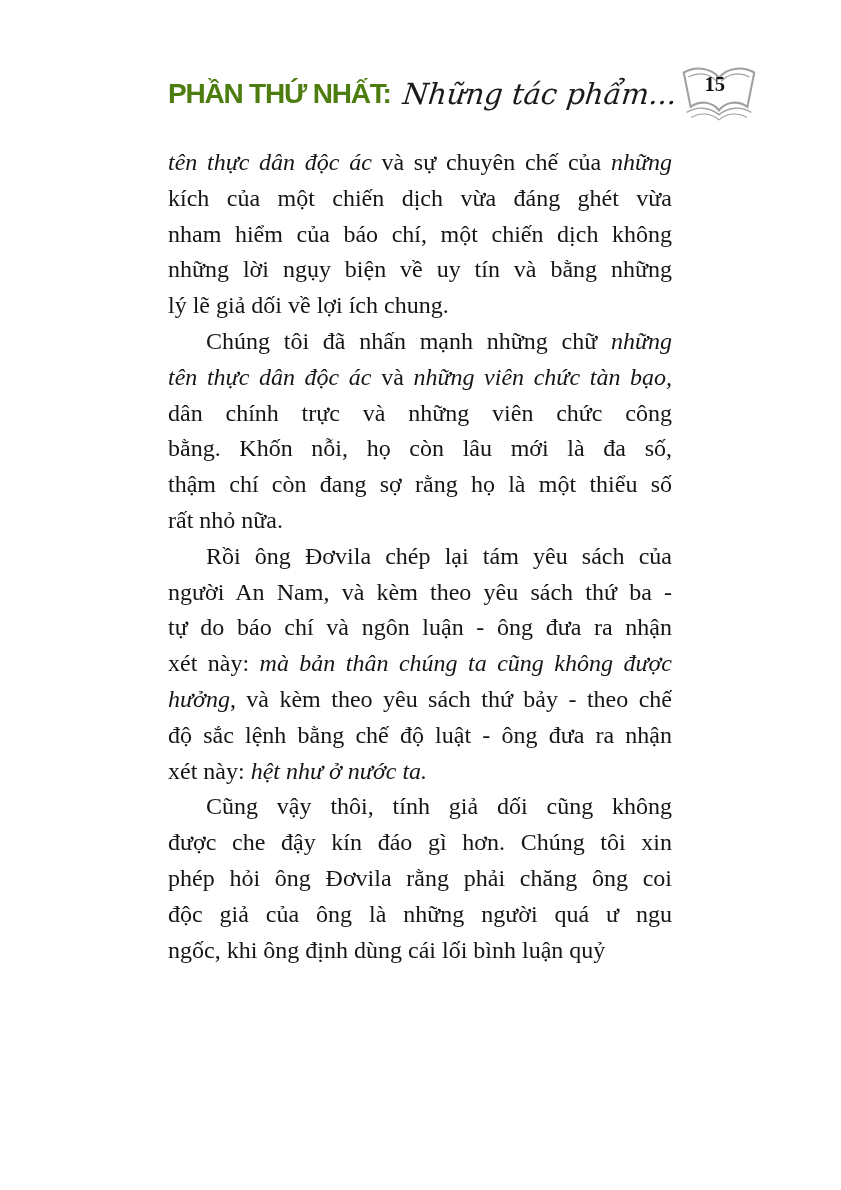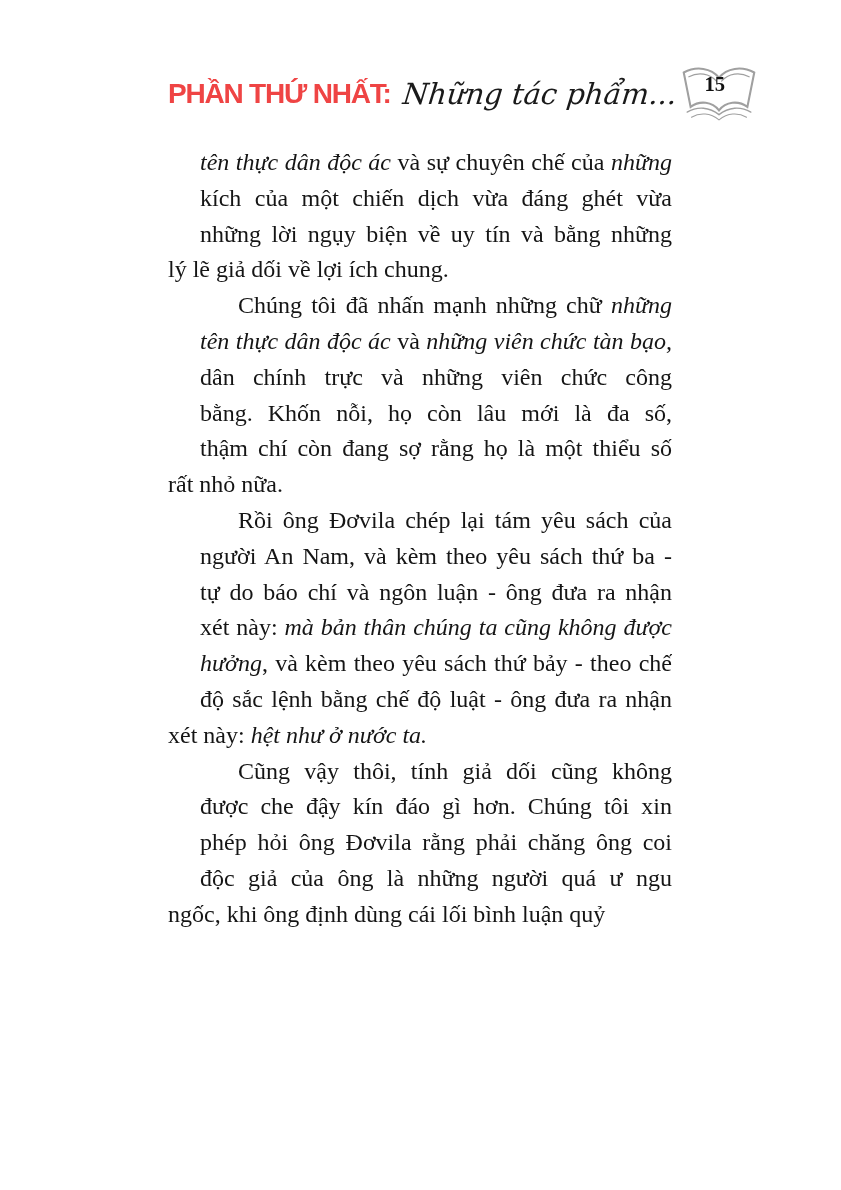--- a/index.html
+++ b/index.html
@@ -21,21 +21,21 @@
     height: 72px;
     display: flex;
     align-items: center;
   }
   .section-label {
     font-family: "Liberation Sans", sans-serif;
     font-weight: bold;
     font-size: 28px;
     letter-spacing: -1.2px;
     white-space: nowrap;
-    color: #ef4444;
+    color: #4d7c0f;
   }
   .section-title {
     font-family: "DejaVu Serif", serif;
     font-style: italic;
     font-size: 29px;
     margin-left: 12px;
     white-space: nowrap;
     color: #1a1a1a;
     transform: skewX(-6deg);
   }
@@ -56,21 +56,20 @@
     line-height: 35.8px;
   }
   .line {
     height: 35.8px;
     overflow: hidden;
     white-space: normal;
   }
   .line.j {
     text-align: justify;
     text-align-last: justify;
-    margin-left: 32px;
   }
   .line.ind { text-indent: 38px; }
   .seg.it { font-style: italic; }
 </style>
 </head>
 <body>
 
 <div class="page">
 
   <div class="header">
@@ -90,20 +89,21 @@
         </g>
         <text x="45" y="33" text-anchor="middle" font-family="Liberation Serif, serif" font-size="24" font-weight="bold" fill="#111111">15</text>
       </svg>
     </span>
   </div>
 
   <div class="body-text">
       <div>
         <div class="line j"><span class="seg it">tên thực dân độc ác</span><span class="seg"> và sự chuyên chế của </span><span class="seg it">những</span></div>
         <div class="line j"><span class="seg">kích của một chiến dịch vừa đáng ghét vừa</span></div>
+        <div class="line j"><span class="seg">nham hiểm của báo chí, một chiến dịch không</span></div>
         <div class="line j"><span class="seg">những lời ngụy biện về uy tín và bằng những</span></div>
         <div class="line"><span class="seg">lý lẽ giả dối về lợi ích chung.</span></div>
       </div>
       <div>
         <div class="line j ind"><span class="seg">Chúng tôi đã nhấn mạnh những chữ </span><span class="seg it">những</span></div>
         <div class="line j"><span class="seg it">tên thực dân độc ác</span><span class="seg"> và </span><span class="seg it">những viên chức tàn bạo,</span></div>
         <div class="line j"><span class="seg">dân chính trực và những viên chức công</span></div>
         <div class="line j"><span class="seg">bằng. Khốn nỗi, họ còn lâu mới là đa số,</span></div>
         <div class="line j"><span class="seg">thậm chí còn đang sợ rằng họ là một thiểu số</span></div>
         <div class="line"><span class="seg">rất nhỏ nữa.</span></div>

